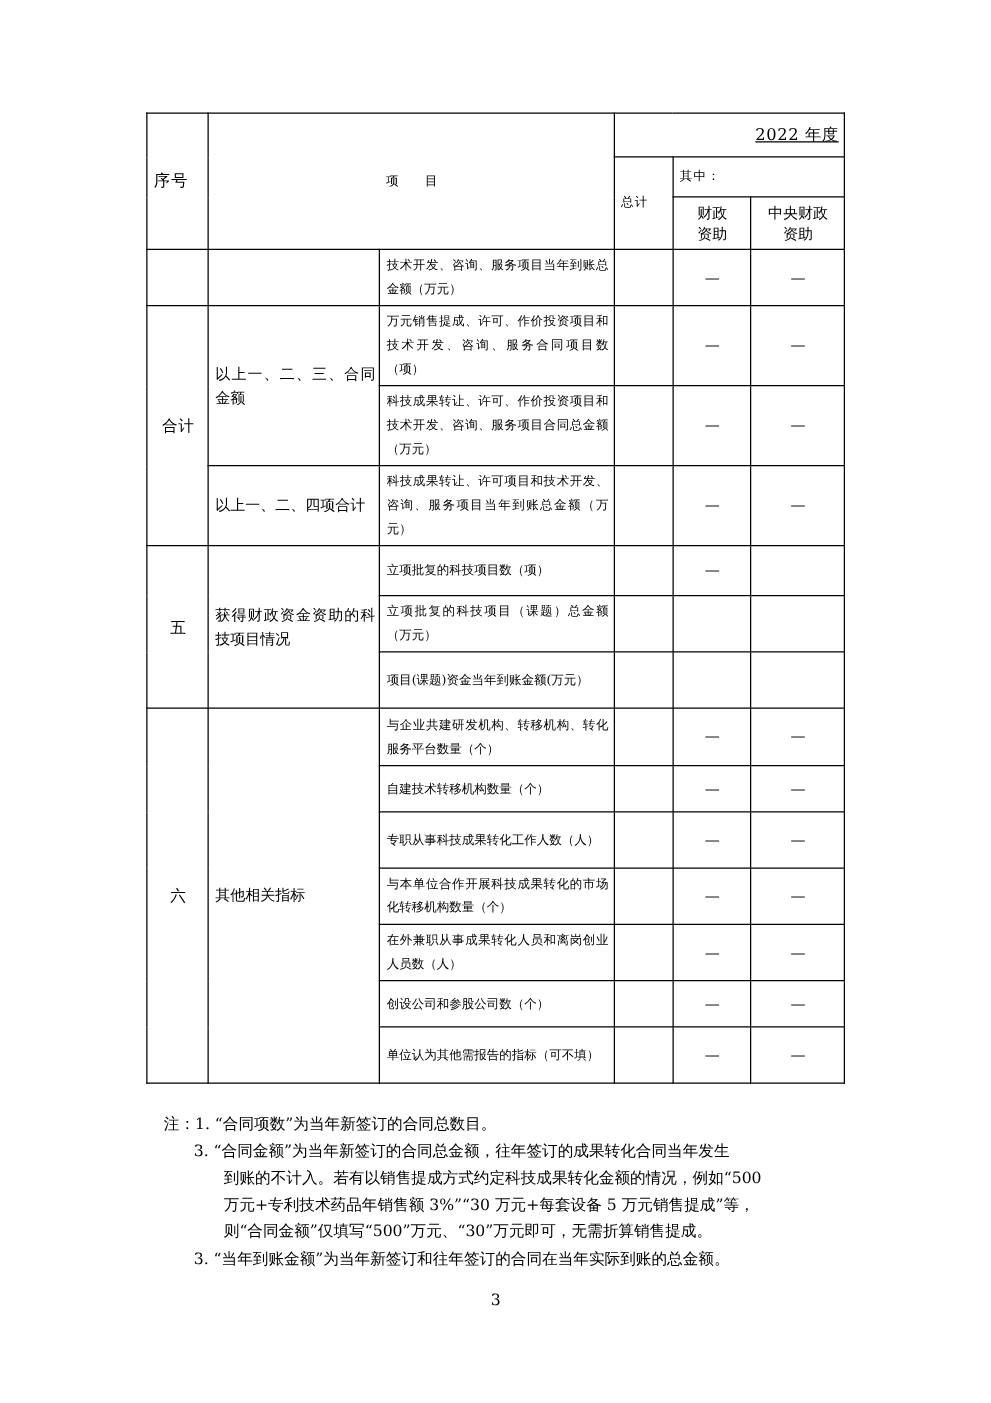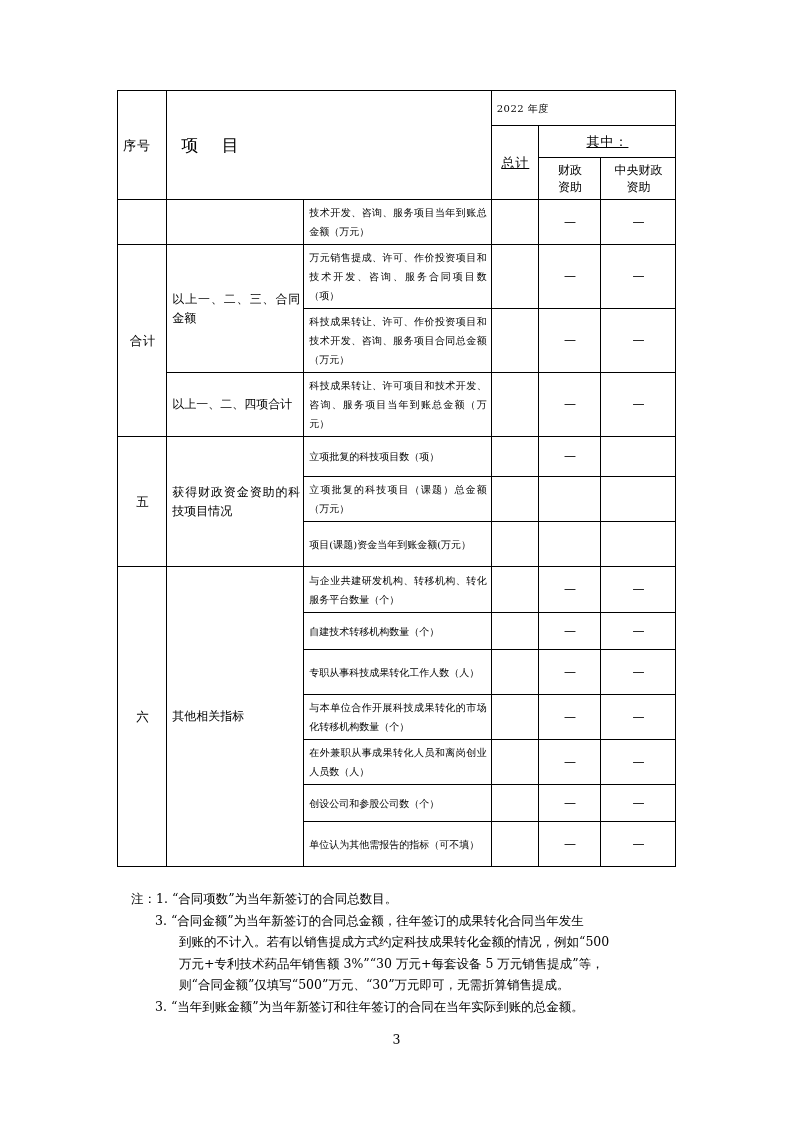--- a/index.html
+++ b/index.html
@@ -53,38 +53,37 @@
   .cw-cent  { width: 70px; }
 
   .pad {
     padding: 3px 4px 3px 5px;
     display: block;
   }
   .ctr { text-align: center; }
   .lft { text-align: left; }
 
   .hdr-year {
-    text-align: left;
+    text-align: right;
+    font-size: 13px;
+    letter-spacing: 0.5px;
+    text-decoration: underline;
+  }
+  .hdr-sub {
     font-size: 10px;
-    letter-spacing: 0.5px;
-  }
-  .hdr-sub {
-    text-align: center;
-    font-size: 13px;
     letter-spacing: 1px;
-    text-decoration: underline;
   }
   .hdr-seq {
     text-align: left;
     font-size: 13px;
     letter-spacing: 1px;
   }
   .hdr-item {
-    text-align: left;
-    font-size: 17px;
+    text-align: center;
+    font-size: 10px;
     letter-spacing: 9px;
     text-indent: 9px;
   }
   .hdr-narrow {
     text-align: center;
     font-size: 12px;
     line-height: 17px;
   }
   .dash {
     text-align: center;

